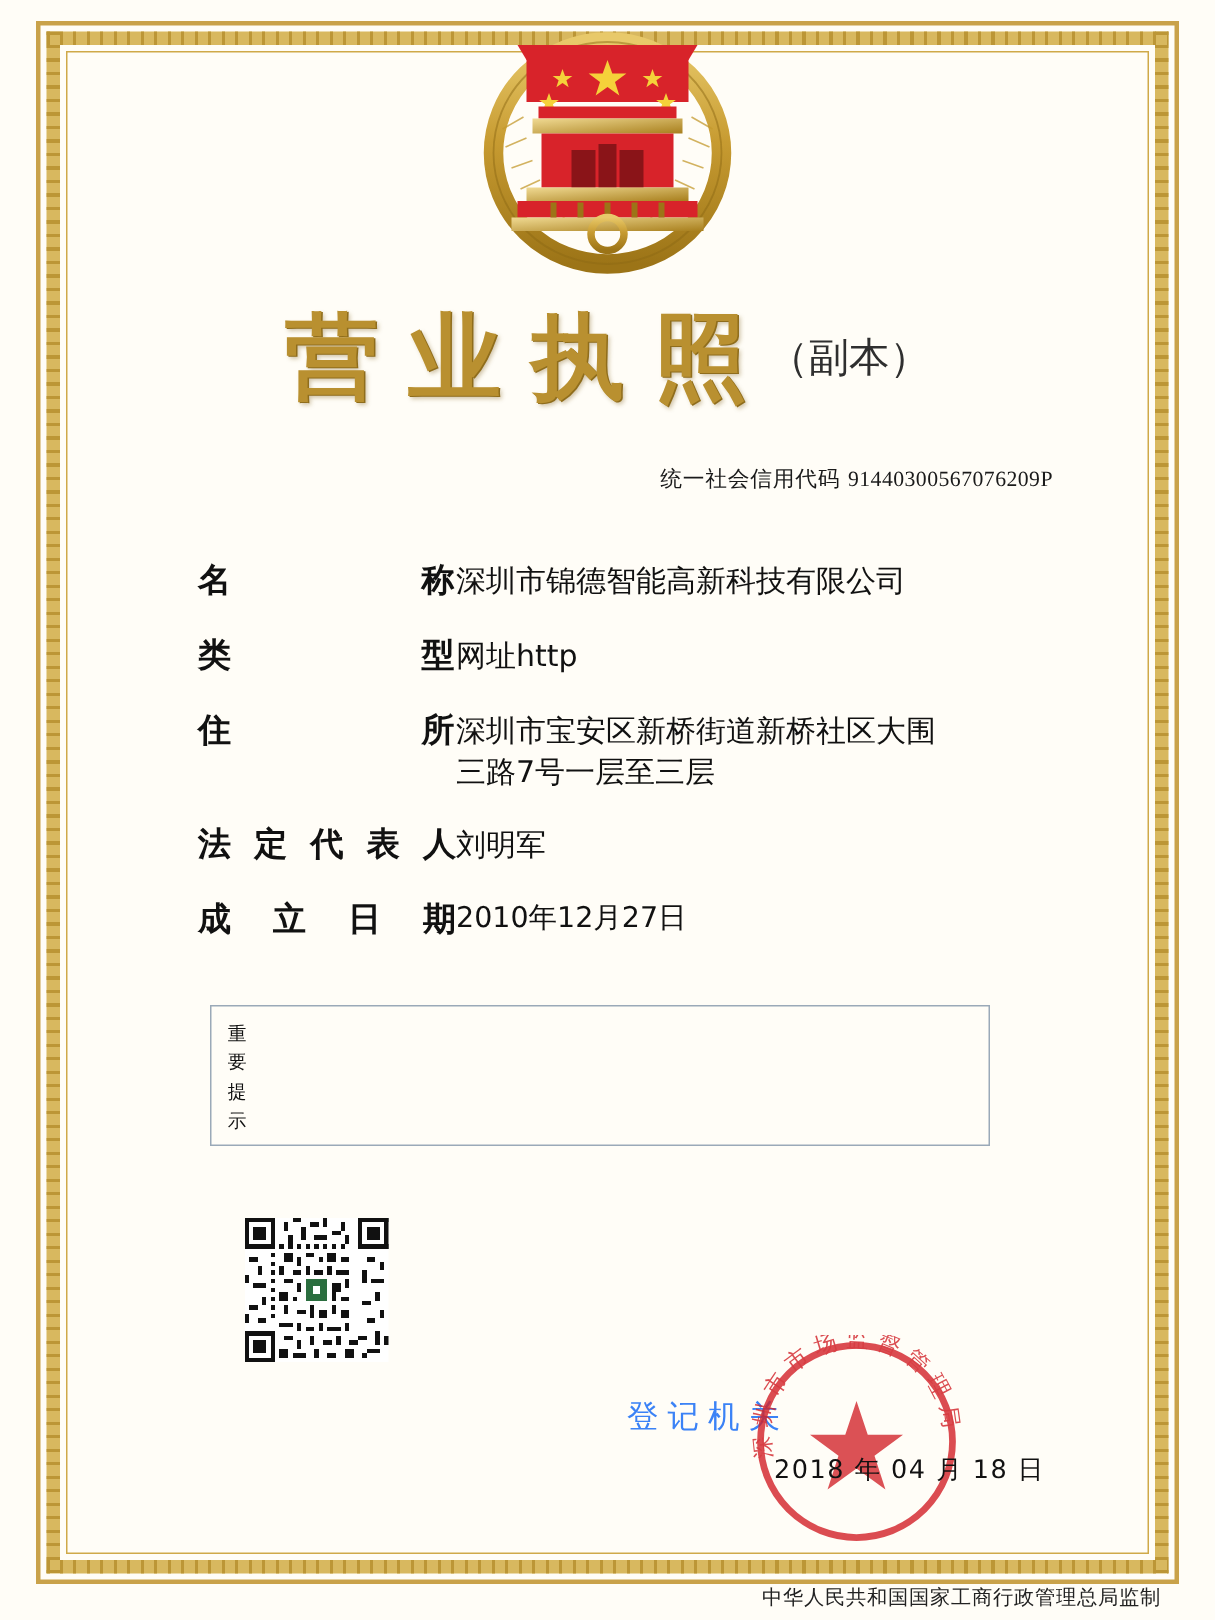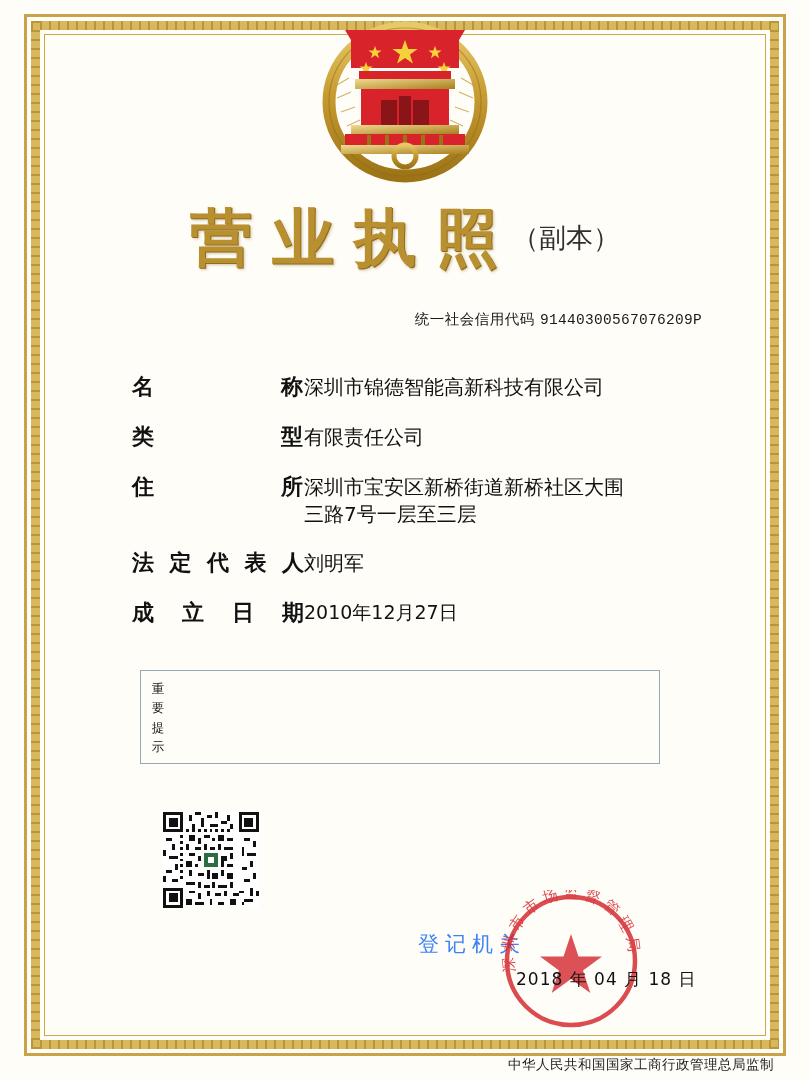--- a/index.html
+++ b/index.html
@@ -97,21 +97,21 @@
   .credit-line {
     position: absolute;
     right: 108px;
     top: 310px;
     font-size: 14.5px;
     color: #1a1a1a;
     letter-spacing: .5px;
     font-family: "DejaVu Sans", "Liberation Sans", sans-serif;
   }
   .credit-line .code {
-    font-family: Liberation Mono, monospace;
+    font-family: Liberation Serif, serif;
     letter-spacing: .3px;
   }
 
   
   .fields {
     position: absolute;
     left: 132px;
     top: 372px;
     width: 560px;
   }
@@ -308,21 +308,21 @@
         <span>称</span>
       </div>
       <div class="field-value">深圳市锦德智能高新科技有限公司</div>
     </div>
 
     <div class="field">
       <div class="field-label">
         <span>类</span>
         <span>型</span>
       </div>
-      <div class="field-value">有限责任公司</div>
+      <div class="field-value">网址http</div>
     </div>
 
     <div class="field">
       <div class="field-label">
         <span>住</span>
         <span>所</span>
       </div>
       <div class="field-value">深圳市宝安区新桥街道新桥社区大围三路7号一层至三层</div>
     </div>
 

